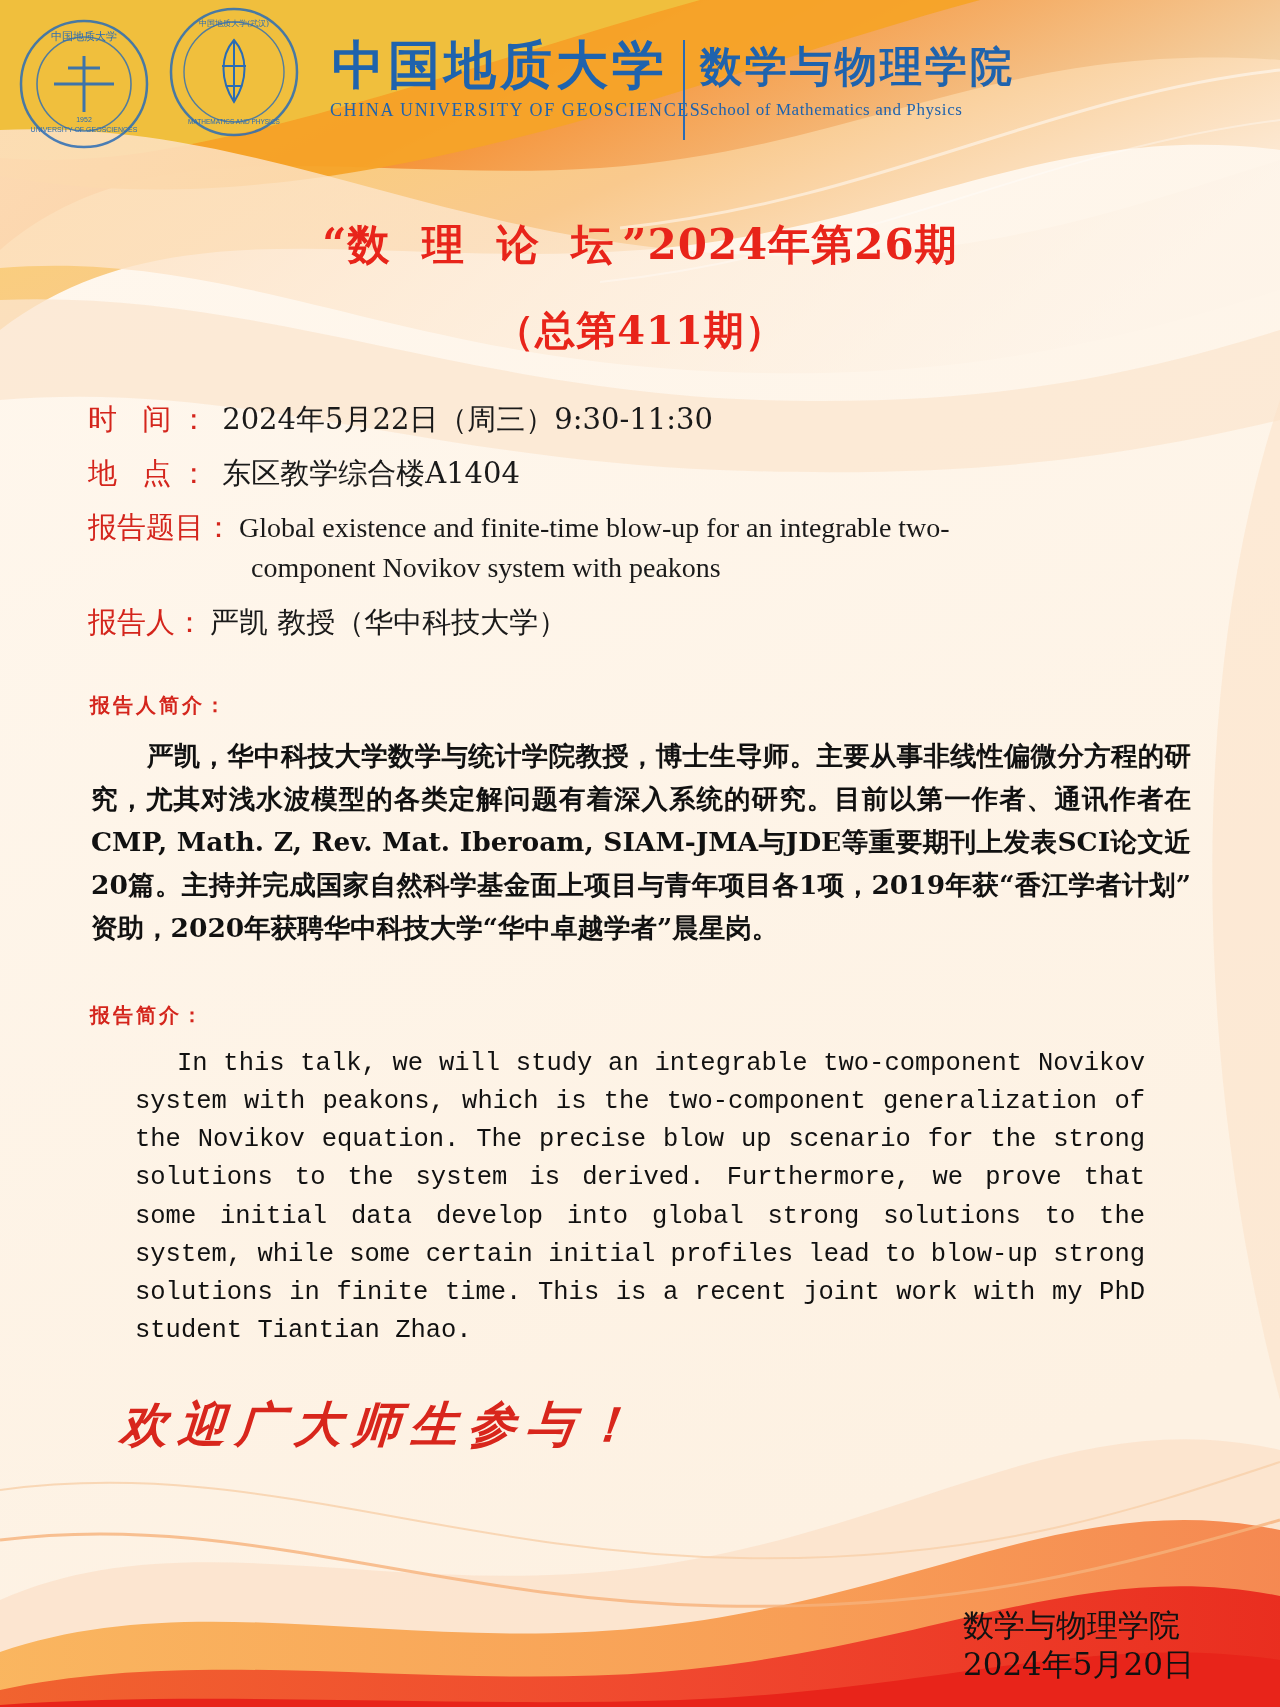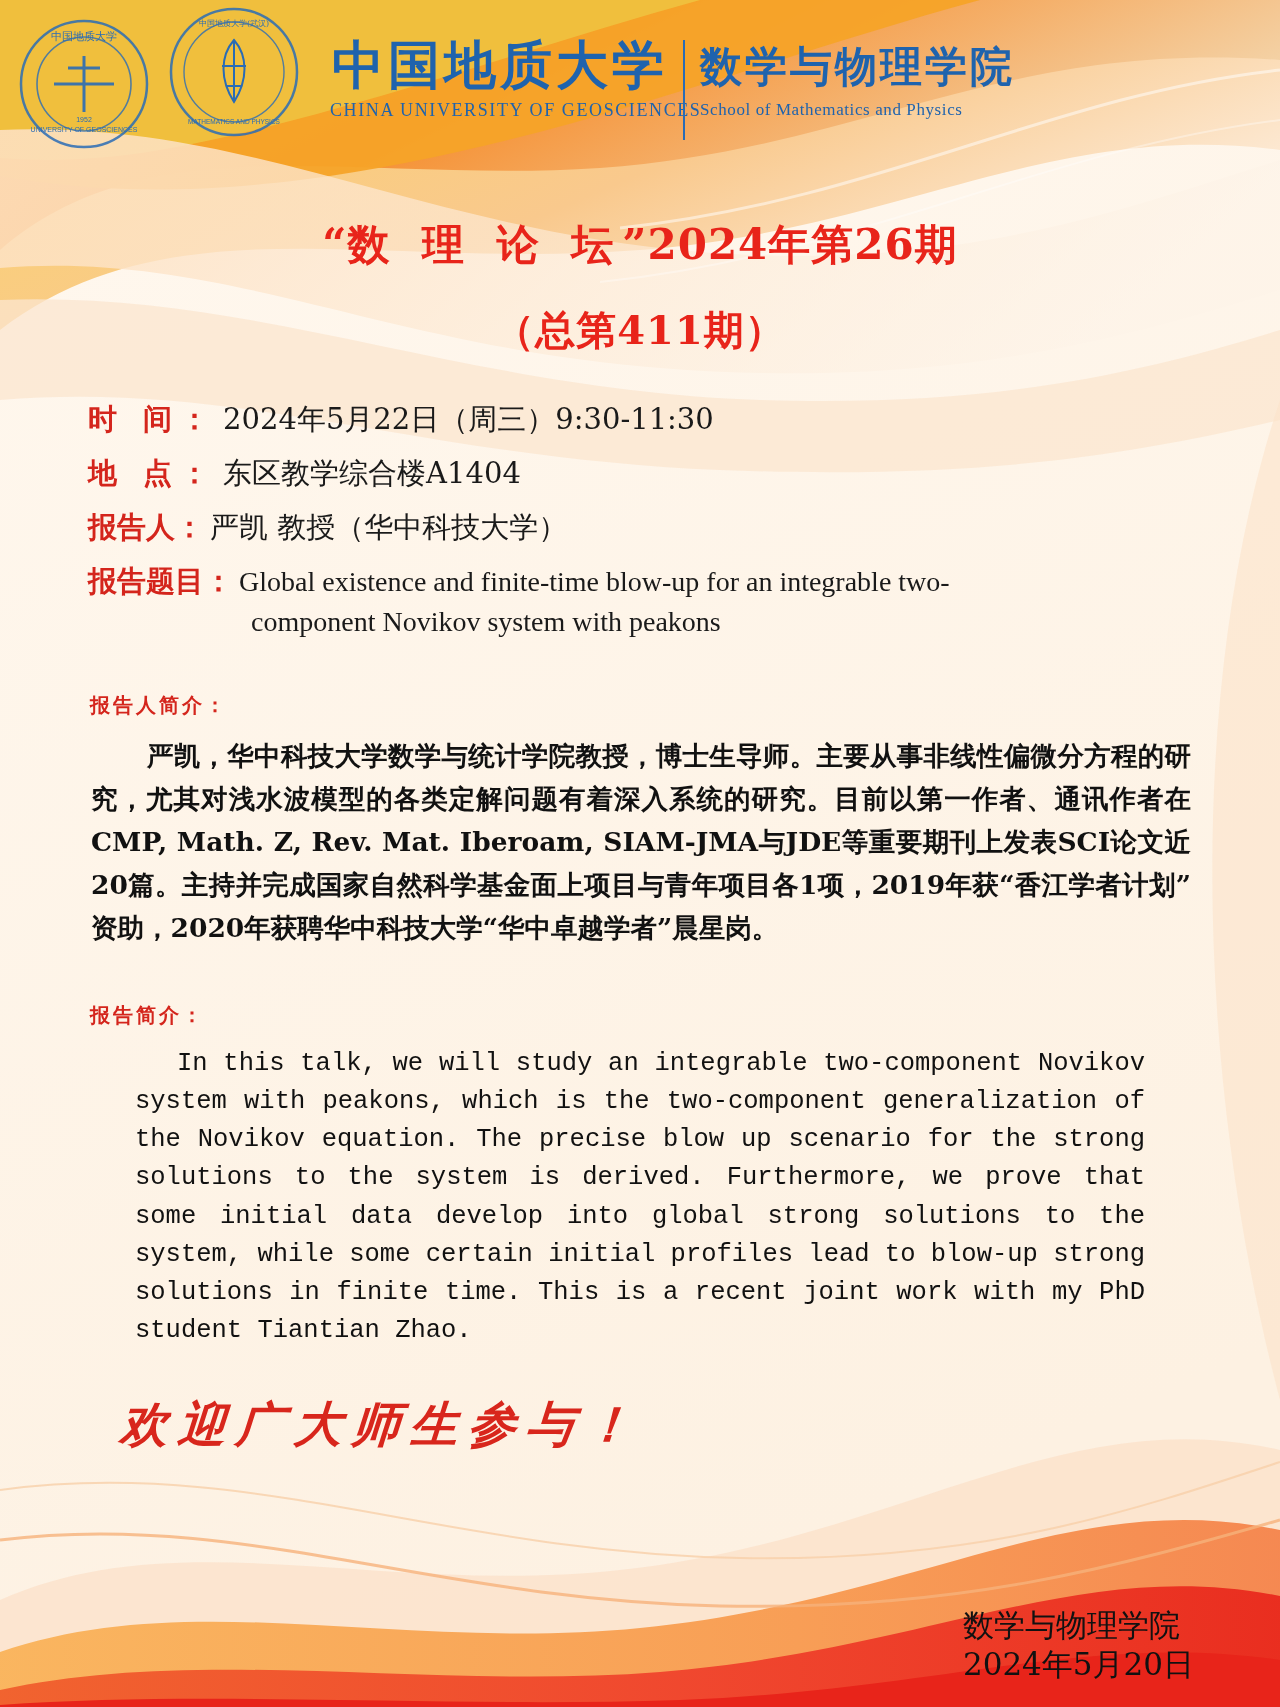--- a/index.html
+++ b/index.html
@@ -126,21 +126,21 @@
   .info-row {
     display: flex;
     align-items: flex-start;
     margin-bottom: 15px;
     font-size: 29px;
     line-height: 1.35;
   }
   .info-label {
     color: #d4251c;
     font-family: "DejaVu Serif", serif;
-    font-weight: bold;
+    font-weight: normal;
     white-space: nowrap;
     flex: none;
   }
   .label-sp { letter-spacing: 8px; }
   .info-value {
     color: #1a1a1a;
     font-family: "Liberation Serif", serif;
     margin-left: 6px;
   }
   .info-value.cn {
@@ -325,28 +325,28 @@
     <div class="info-row">
       <span class="info-label label-sp">时 间：</span>
       <span class="info-value cn">2024年5月22日（周三）9:30-11:30</span>
     </div>
 
     <div class="info-row">
       <span class="info-label label-sp">地 点：</span>
       <span class="info-value cn">东区教学综合楼A1404</span>
     </div>
 
+    <div class="info-row title-row">
+      <span class="info-label">报告题目：</span>
+      <span class="info-value"><span>Global existence and finite-time blow-up for an integrable two-</span><span class="title-line2">component  Novikov  system  with  peakons</span></span>
+    </div>
+
     <div class="info-row">
       <span class="info-label">报告人：</span>
       <span class="info-value cn">严凯 教授（华中科技大学）</span>
-    </div>
-
-    <div class="info-row title-row">
-      <span class="info-label">报告题目：</span>
-      <span class="info-value"><span>Global existence and finite-time blow-up for an integrable two-</span><span class="title-line2">component  Novikov  system  with  peakons</span></span>
     </div>
   </div>
 
   
   <div class="sec-head">报告人简介：</div>
   <div class="para-cn">严凯，华中科技大学数学与统计学院教授，博士生导师。主要从事非线性偏微分方程的研究，尤其对浅水波模型的各类定解问题有着深入系统的研究。目前以第一作者、通讯作者在CMP, Math. Z, Rev. Mat. Iberoam, SIAM-JMA与JDE等重要期刊上发表SCI论文近20篇。主持并完成国家自然科学基金面上项目与青年项目各1项，2019年获“香江学者计划”资助，2020年获聘华中科技大学“华中卓越学者”晨星岗。</div>
 
   
   <div class="sec-head sec-head-2">报告简介：</div>
   <div class="para-en">In this talk, we will study an integrable two-component Novikov system with peakons, which is the two-component generalization of the Novikov equation. The precise blow up scenario for the strong solutions to the system is derived. Furthermore, we prove that some initial data develop into global strong solutions to the system, while some certain initial profiles lead to blow-up strong solutions in finite time. This is a recent joint work with my PhD student Tiantian Zhao.</div>

